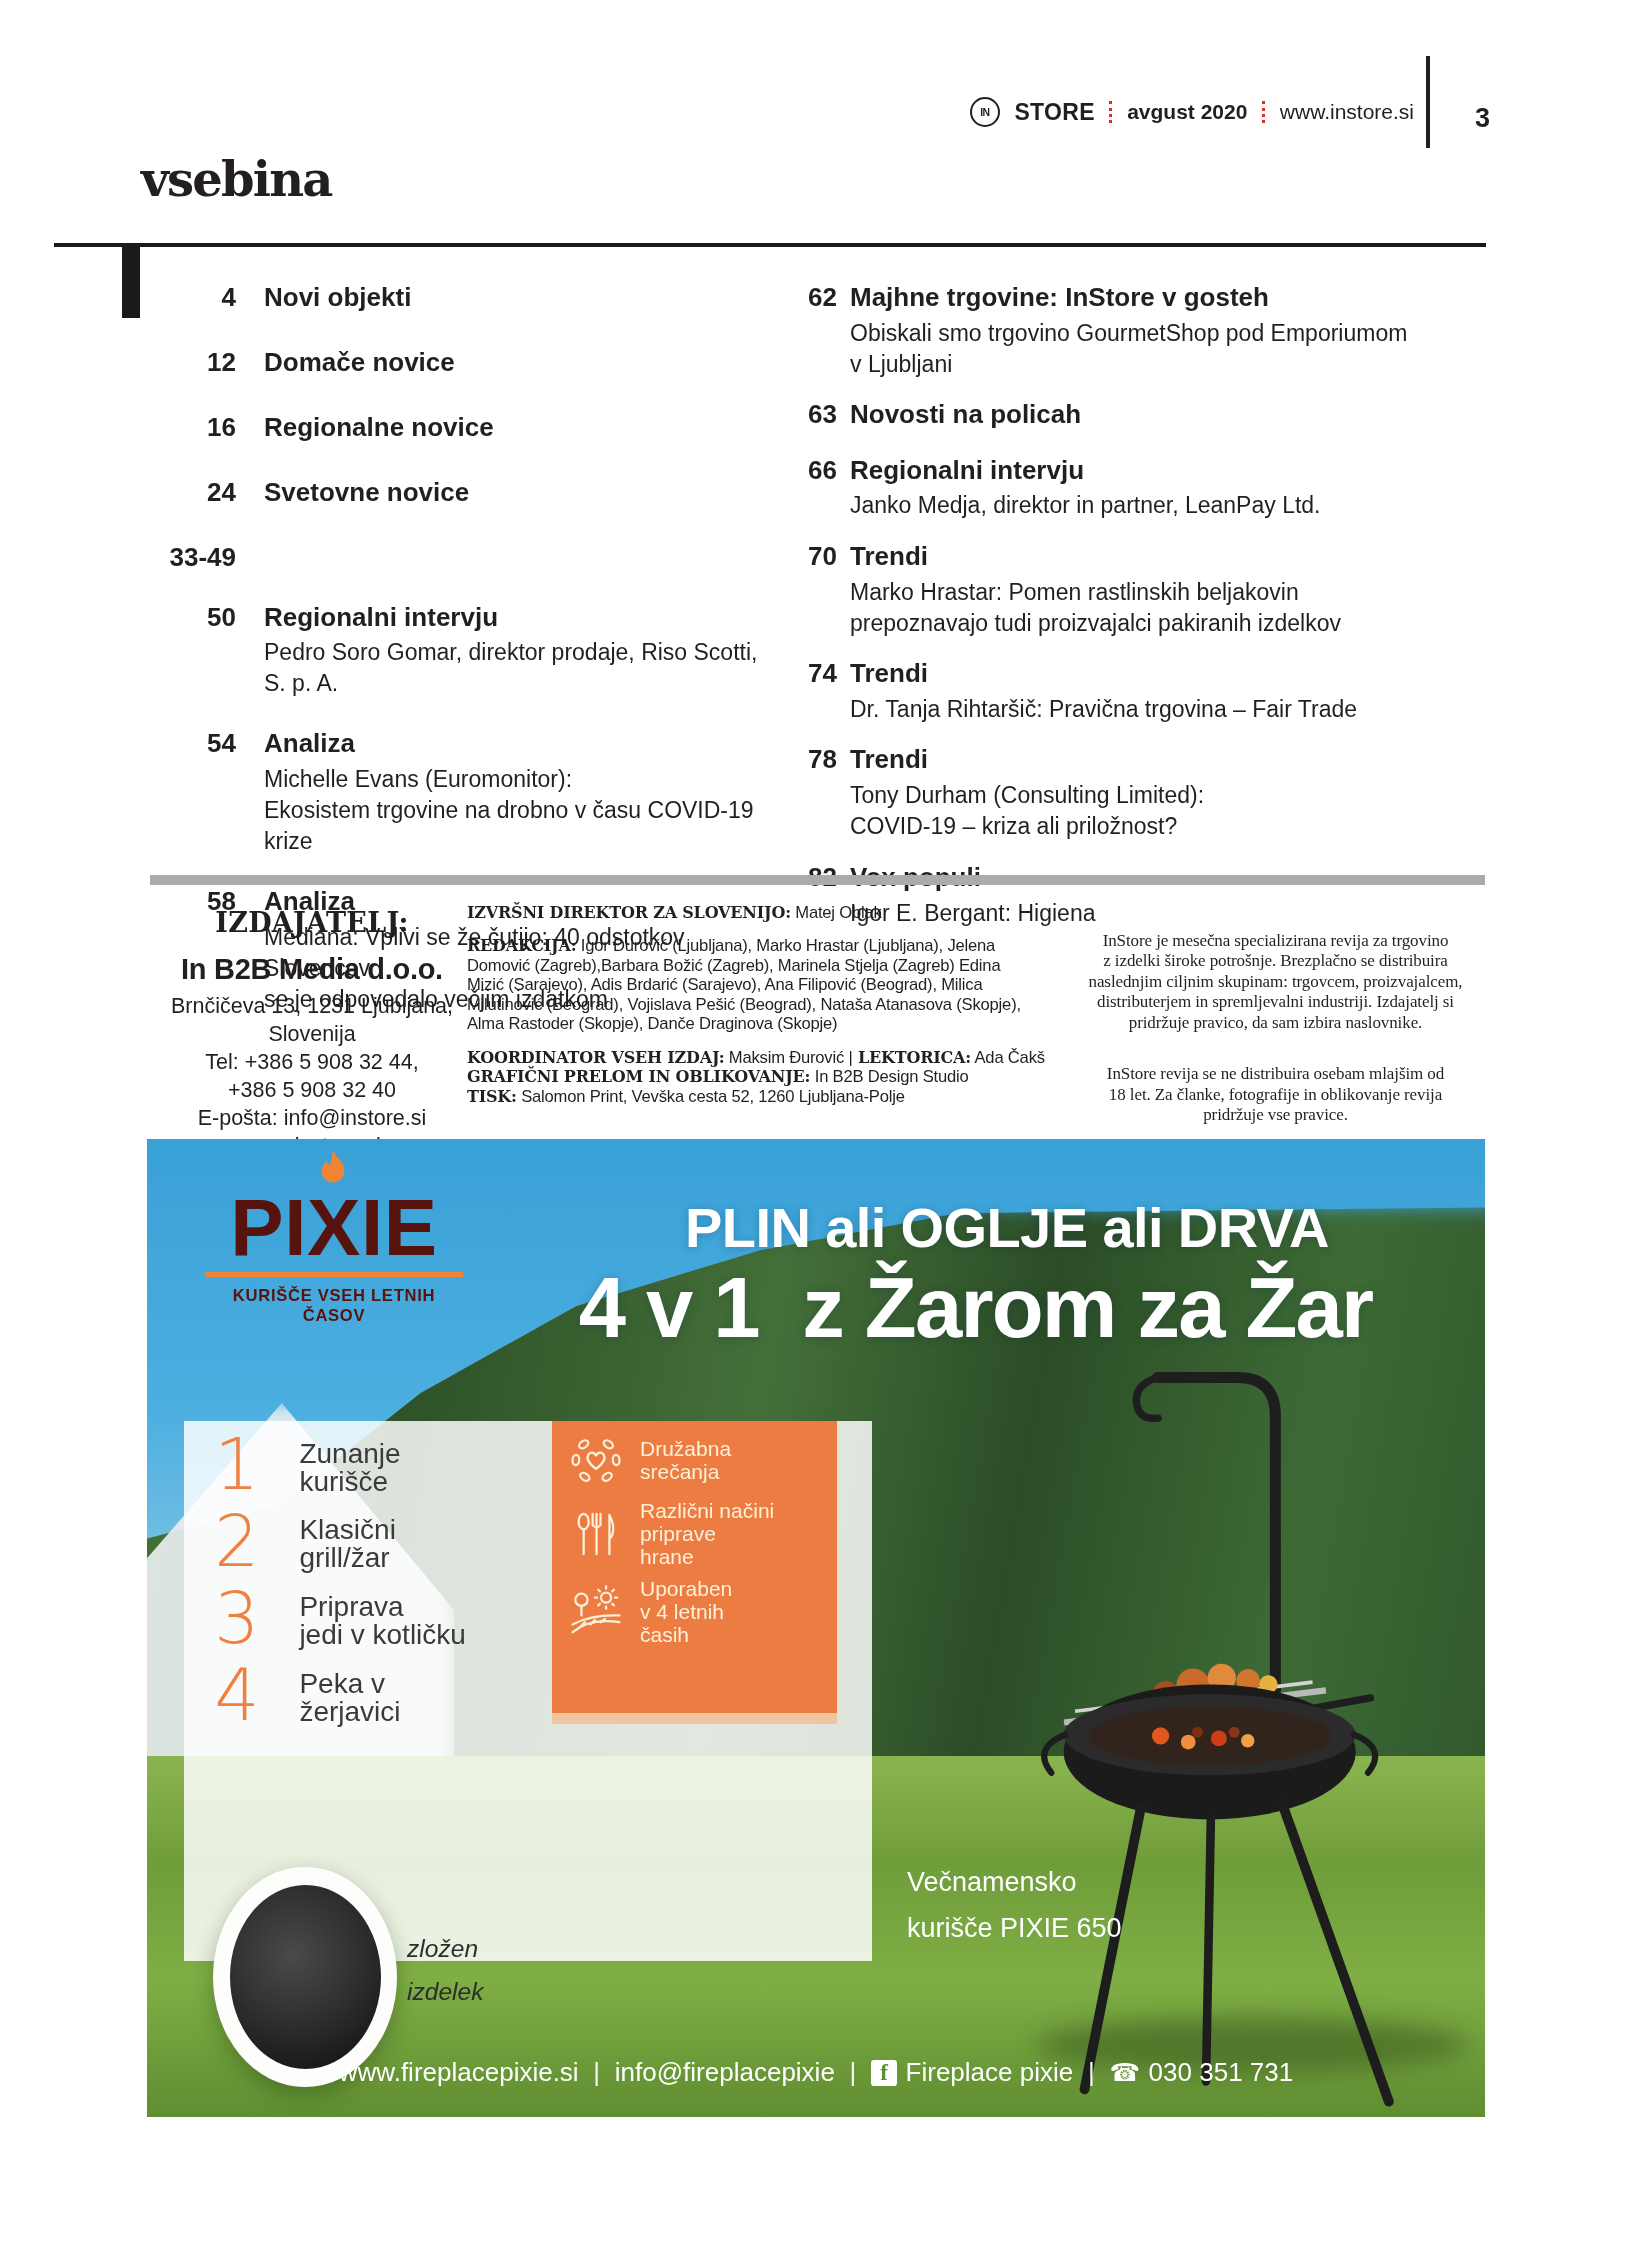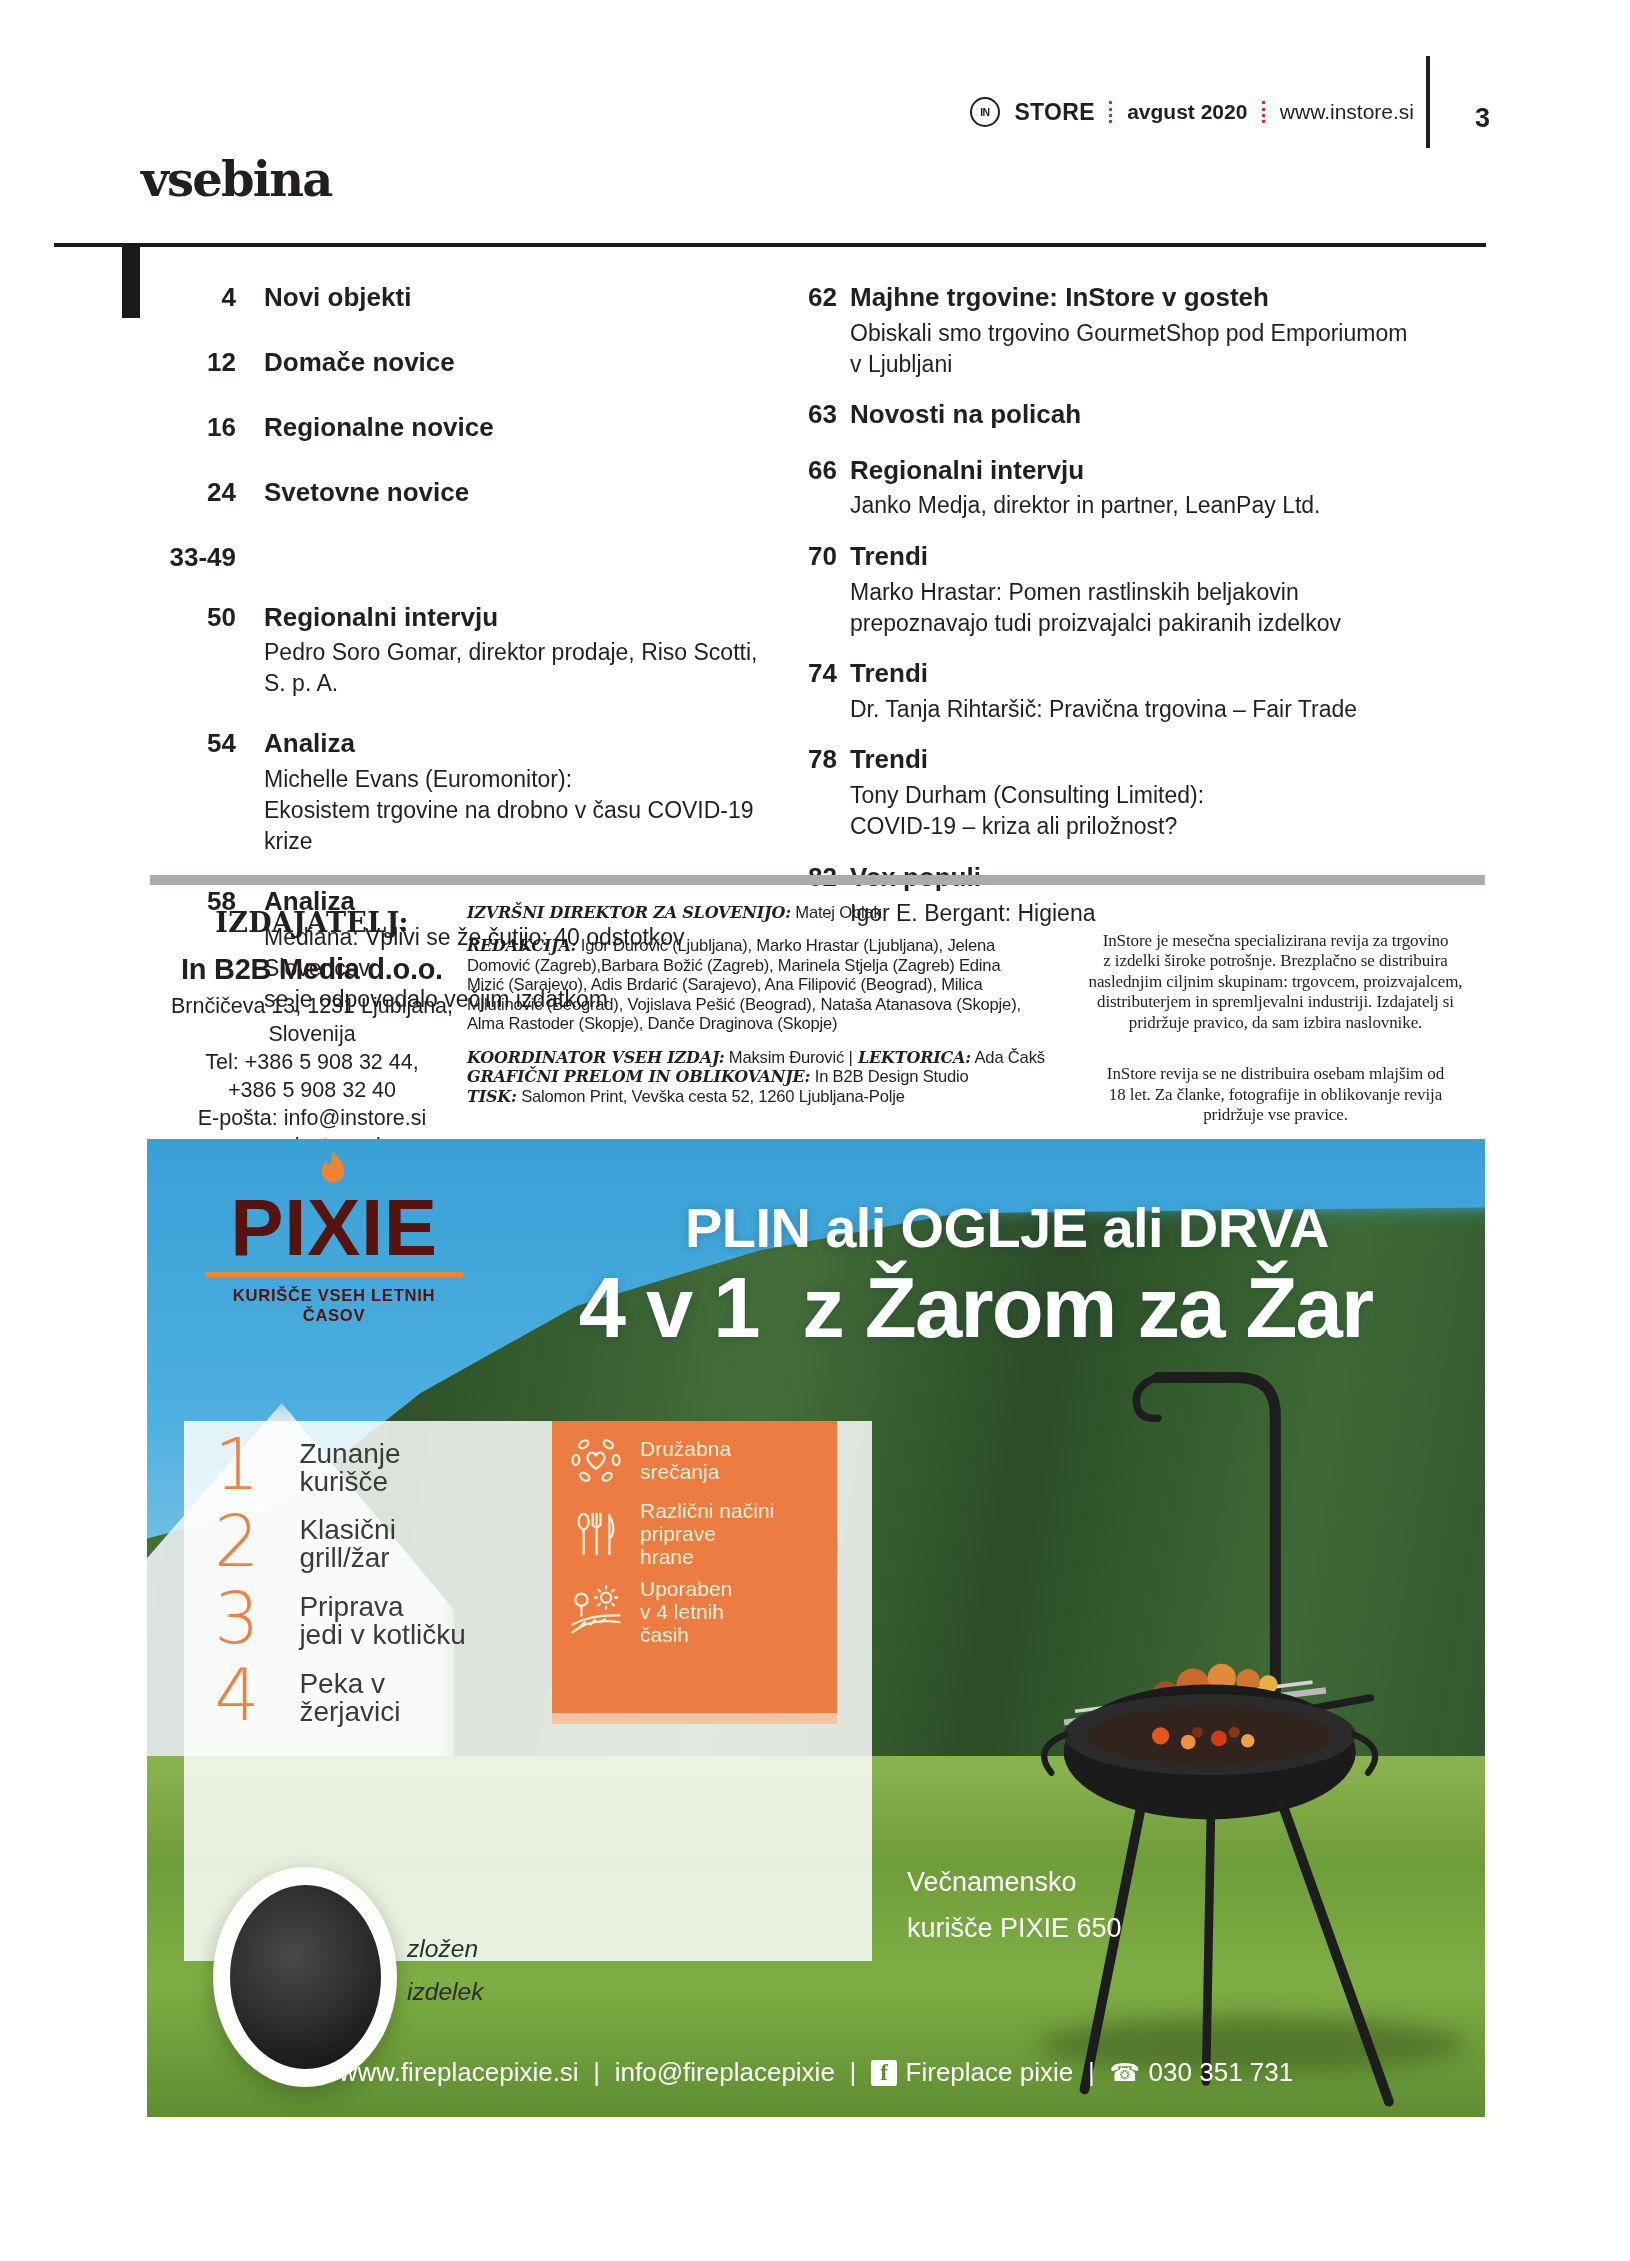--- a/index.html
+++ b/index.html
@@ -39,21 +39,21 @@
   
   .grey-rule{position:absolute;top:875px;left:150px;width:1335px;height:10.4px;background:#a9abae;}
 
   
   .imp-col1{position:absolute;top:907px;left:157px;width:310px;text-align:center;}
   .imp-label{font-family:"DejaVu Serif",serif;font-weight:bold;font-size:27px;letter-spacing:0.3px;}
   .imp-name{font-size:29px;font-weight:bold;margin-top:14.7px;letter-spacing:-0.3px;}
   .imp-addr{font-size:21.5px;line-height:28px;white-space:pre-line;margin-top:6.1px;}
 
   .imp-col2{position:absolute;top:903px;left:467px;width:580px;font-size:16.6px;line-height:19.6px;letter-spacing:-0.2px;}
-  .imp-col2 .lbl{font-family:"DejaVu Serif",serif;font-weight:bold;font-size:16px;font-style:italic;}
+  .imp-col2 .lbl{font-family:"DejaVu Serif",serif;font-weight:bold;font-size:16px;}
   .imp2-block{margin-bottom:13.5px;}
   .imp2-text{white-space:pre-line;}
   .imp2-line{margin-bottom:0;}
 
   .imp-col3{position:absolute;top:910px;left:1065px;width:421px;text-align:center;
             font-family:"Liberation Serif",serif;font-size:17px;line-height:20.6px;
             letter-spacing:-0.1px;white-space:pre-line;}
   .imp-col3 .para2{margin-top:9.8px;}
   .imp-circulation{margin-top:11px;font-family:"Liberation Sans",sans-serif;font-size:18px;}
 

